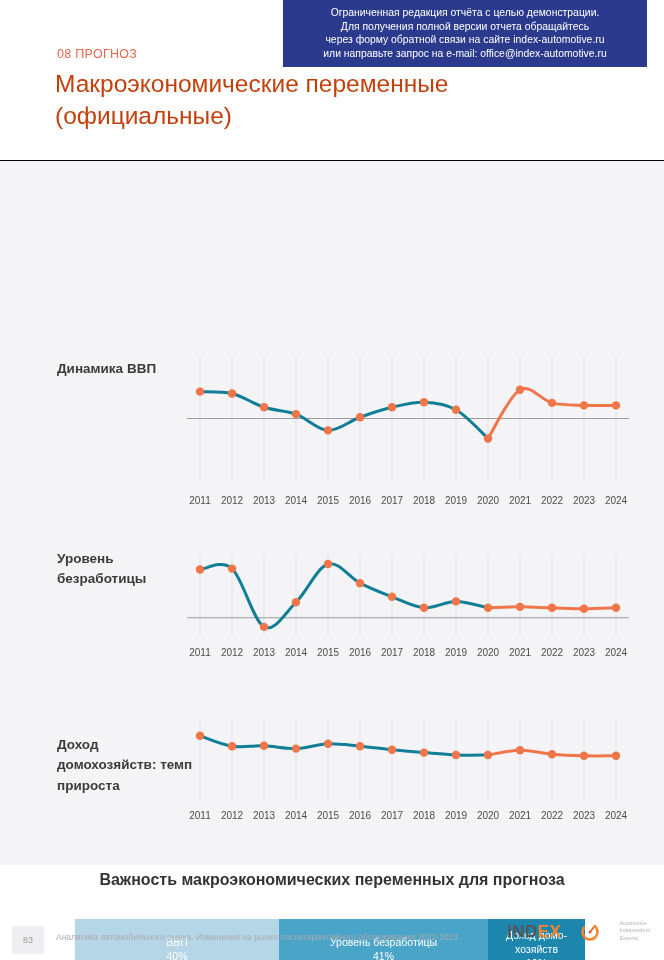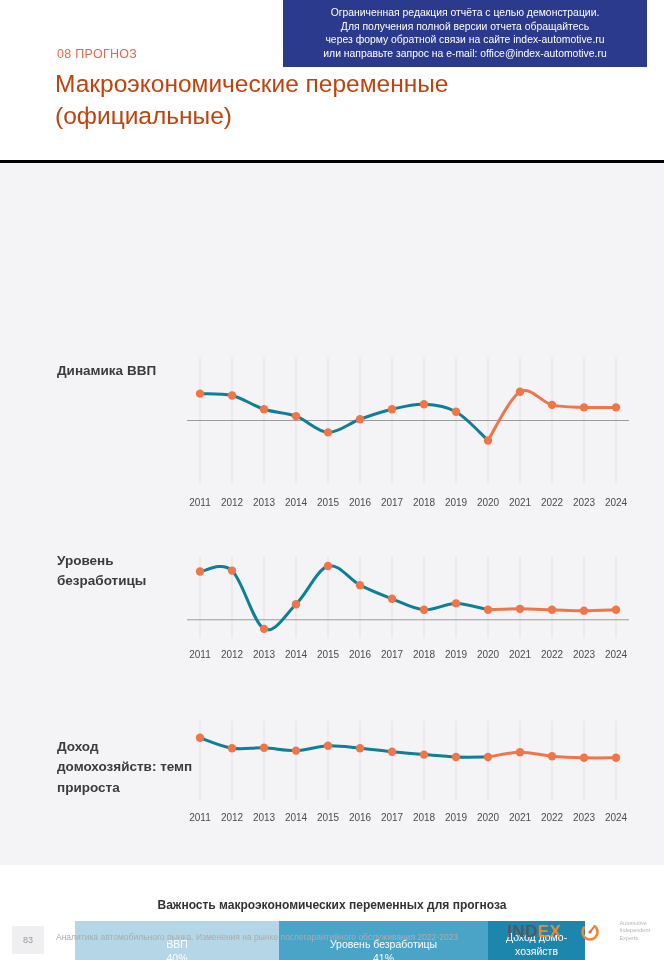--- a/index.html
+++ b/index.html
@@ -12,37 +12,37 @@
           font-size:10.4px;line-height:1.3;padding:6px 6px 7px;}
 
   
   .section-label{position:absolute;left:57px;top:47px;color:#e8664a;
                  font-weight:400;font-size:12.5px;letter-spacing:.3px;text-align:center;}
   .page-title{position:absolute;left:55px;top:68px;width:500px;
               font-size:24.5px;line-height:1.3;color:#c2410c;font-weight:400;}
 
   
   .band{position:absolute;left:0;top:160px;width:664px;height:705px;
-        background:#f4f4f6;border-top:3px solid #000000;box-sizing:border-box;}
+        background:#f4f4f6;border-top:1px solid #000000;box-sizing:border-box;}
 
   
   .chart-label{position:absolute;width:140px;font-size:13.5px;font-weight:700;
                line-height:1.5;color:#3b3b3b;}
   #label-0{left:57px;top:198px;}
   #label-1{left:57px;top:388px;}
   #label-2{left:57px;top:558px;margin-top:16px;}
 
   svg.chart{position:absolute;left:186px;display:block;}
   #chart-0{top:193px;}
   #chart-1{top:391px;}
   #chart-2{top:556px;}
 
   
-  .bar-title{position:absolute;left:0;top:735px;width:664px;text-align:center;
-             font-size:12px;font-weight:700;color:#333333;}
+  .bar-title{position:absolute;left:0;top:710px;width:664px;text-align:center;
+             font-size:16px;font-weight:700;color:#333333;}
   .importance-bar{position:absolute;left:75px;top:758px;width:510px;height:60px;display:flex;}
   .bar-seg{display:flex;flex-direction:column;justify-content:center;align-items:center;
            color:#ffffff;font-size:10.5px;line-height:1.35;text-align:center;
            box-sizing:border-box;padding:0 6px;}
 
   
   .footer-page{position:absolute;left:12px;top:926px;width:32px;height:28px;background:#efeff1;
                color:#9a9a9a;font-size:9px;display:flex;align-items:center;justify-content:center;}
   .footer-text{position:absolute;left:56px;top:932px;font-size:8.5px;color:#ababad;}
   .logo{position:absolute;right:14px;top:920px;display:flex;align-items:flex-end;gap:19px;}

